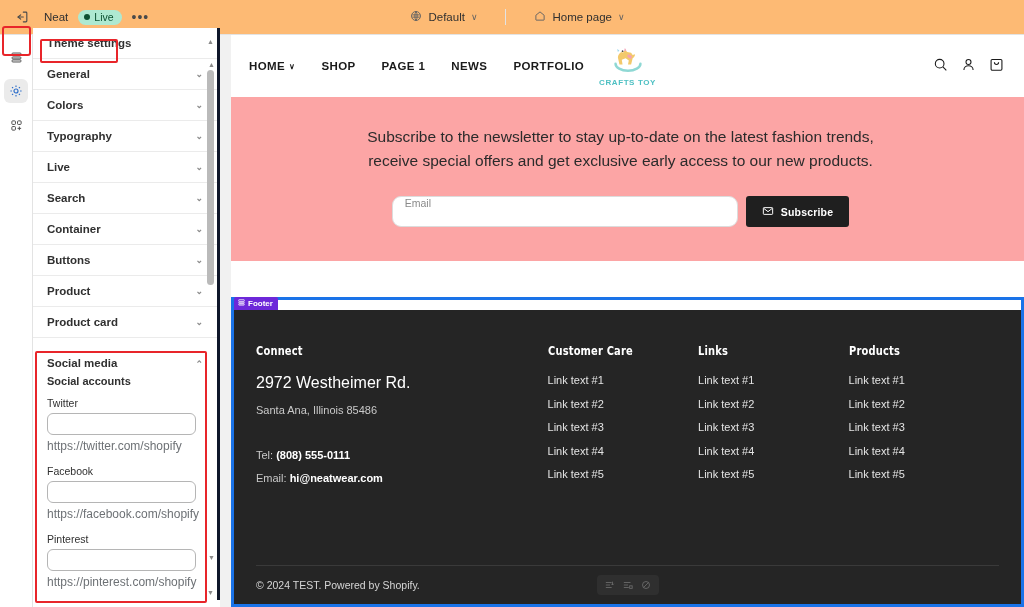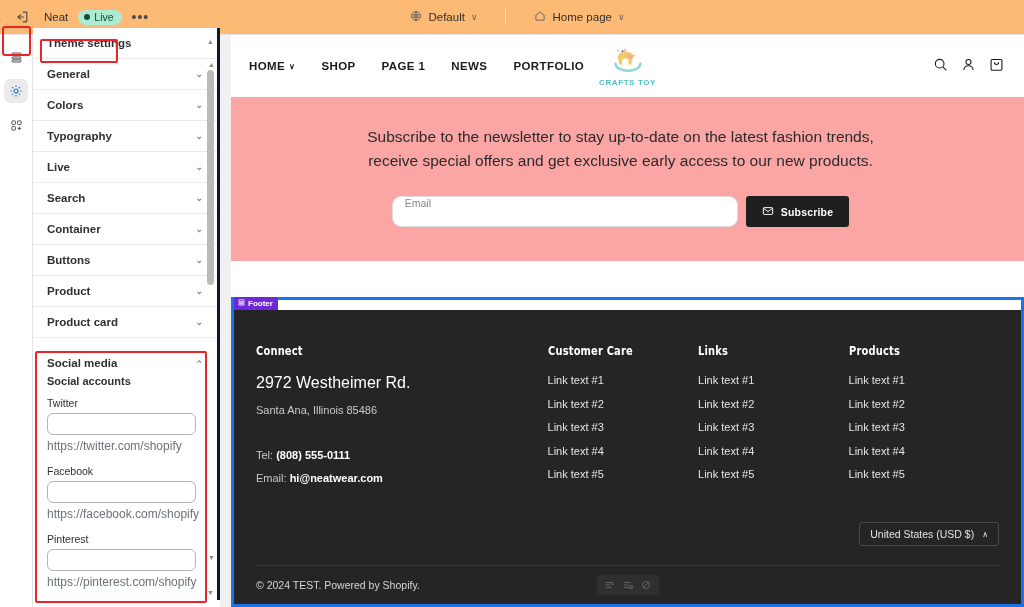--- a/index.html
+++ b/index.html
@@ -473,24 +473,20 @@
       <div class="f-col">
         <div class="f-head">Products</div>
         <div class="f-link">Link text #1</div>
         <div class="f-link">Link text #2</div>
         <div class="f-link">Link text #3</div>
         <div class="f-link">Link text #4</div>
         <div class="f-link">Link text #5</div>
       </div>
     </div>
 
-    <div class="f-country">
-      <span>United States (USD $)</span>
-      <span style="font-size:8px">∧</span>
-    </div>
 
     <div class="f-rule"></div>
 
     <div class="f-bottom">
       <div class="f-copy">© 2024 TEST. Powered by Shopify.</div>
       <div class="f-pay">
         <div class="f-pay-box">
           <span>
             <svg width="10" height="10" viewBox="0 0 12 12" fill="none" stroke="currentColor" stroke-width="1">
               <path d="M1 3h7M1 6h5M1 9h7"></path>

